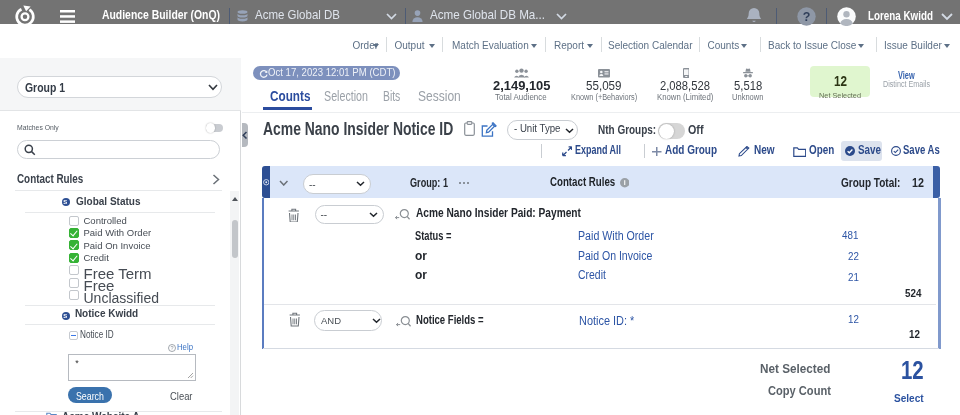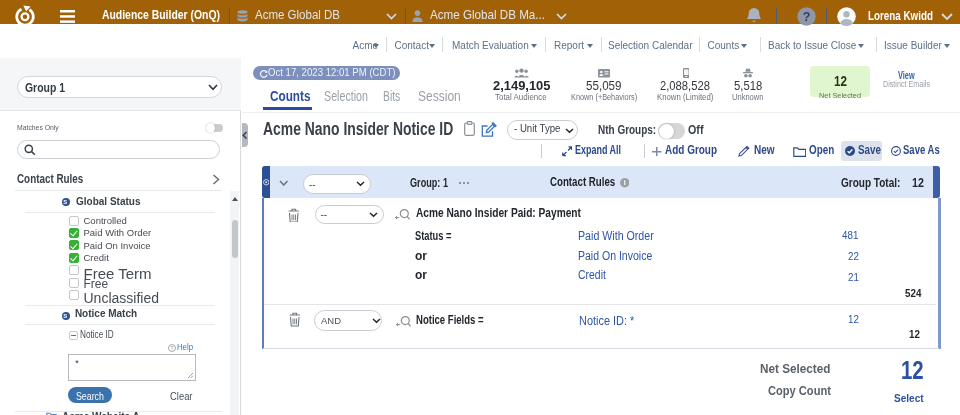--- a/index.html
+++ b/index.html
@@ -2,21 +2,21 @@
 <html><head>
 <meta charset="utf-8">
 <style>
 * { margin:0; padding:0; box-sizing:border-box; }
 html,body { width:960px; height:415px; overflow:hidden; background:#fff; }
 body { font-family:"Liberation Sans", sans-serif; }
 #app { position:relative; width:960px; height:415px; }
 .abs { position:absolute; }
 .t { position:absolute; white-space:nowrap; transform-origin:0 0; line-height:normal; }
 
-#nav { position:absolute; left:0; top:0; width:960px; height:24px; background:#a16207; }
+#nav { position:absolute; left:0; top:0; width:960px; height:24px; background:#737373; }
 .navdiv { position:absolute; top:8px; width:1px; height:16px; background:#4d5b75; }
 #menubar { position:absolute; left:0; top:32px; width:960px; height:26px; background:#fff; }
 .mi { position:absolute; font-size:10px; color:#5d7086; top:39.7px; }
 .mdiv { position:absolute; top:37px; width:1px; height:15px; background:#d8dcde; }
 .mcaret { position:absolute; top:44px; width:0; height:0; border-left:3.7px solid transparent; border-right:3.7px solid transparent; border-top:4.2px solid #5d7086; }
 
 #sidebar { position:absolute; left:0; top:58px; width:241px; height:357px; background:#fff; border-right:1px solid #d8dadc; }
 .sideline { position:absolute; height:1px; background:#e7e9eb; }
 .cb { position:absolute; left:69px; width:10px; height:10px; border:1px solid #c3c7cc; border-radius:2px; background:#fff; }
 .cbc { background:#35b235; border-color:#35b235; }
@@ -74,24 +74,24 @@
     <circle cx="9.5" cy="7.2" r="3.2" fill="#b0b6bf"></circle>
     <path d="M3.2 16.6 a6.4 5.6 0 0 1 12.6 0 A 9.3 9.3 0 0 1 3.2 16.6 Z" fill="#b0b6bf"></path>
   </svg>
   <div class="t" style="left:868px;top:7.7px;font-size:13px;font-weight:bold;color:#fff;transform:scaleX(.756)">Lorena Kwidd</div>
   <svg class="abs" style="left:941px;top:12.5px" width="12" height="8" viewBox="0 0 12 8">
         <path d="M1 1 L6 6 L11 1" stroke="#d3dae4" stroke-width="1.8" fill="none"></path>
       </svg>
 </div>
 
 <div id="menubar"></div>
-<div class="mi" style="left:352.5px">Acme</div>
+<div class="mi" style="left:352.5px">Order</div>
     <div class="mcaret" style="left:373px"></div>
 <div class="mdiv" style="left:386px"></div>
-<div class="mi" style="left:394.5px">Contact</div>
+<div class="mi" style="left:394.5px">Output</div>
     <div class="mcaret" style="left:429px"></div>
 <div class="mdiv" style="left:442px"></div>
 <div class="mi" style="left:452px">Match Evaluation</div>
     <div class="mcaret" style="left:530.5px"></div>
 <div class="mdiv" style="left:545px"></div>
 <div class="mi" style="left:554px">Report</div>
     <div class="mcaret" style="left:587px"></div>
 <div class="mdiv" style="left:601px"></div>
 <div class="mi" style="left:608px">Selection Calendar</div>
 <div class="mdiv" style="left:699px"></div>
@@ -139,26 +139,26 @@
     <div class="t" style="left:83.5px;top:214.9px;font-size:9.5px;color:#464c54">Controlled</div>
 <div class="cb cbc" style="top:227.9px"></div>
     <div class="t" style="left:83.5px;top:227.3px;font-size:9.5px;color:#464c54">Paid With Order</div>
 <div class="cb cbc" style="top:240.4px"></div>
     <div class="t" style="left:83.5px;top:239.8px;font-size:9.5px;color:#464c54">Paid On Invoice</div>
 <div class="cb cbc" style="top:252.8px"></div>
     <div class="t" style="left:83.5px;top:252.2px;font-size:9.5px;color:#464c54">Credit</div>
 <div class="cb" style="top:265.3px"></div>
     <div class="t" style="left:83.5px;top:264.7px;font-size:15px;color:#464c54">Free Term</div>
 <div class="cb" style="top:277.7px"></div>
-    <div class="t" style="left:83.5px;top:277.1px;font-size:12px;color:#464c54">Free</div>
+    <div class="t" style="left:83.5px;top:277.1px;font-size:15px;color:#464c54">Free</div>
 <div class="cb" style="top:290.2px"></div>
     <div class="t" style="left:83.5px;top:289.6px;font-size:14px;color:#464c54">Unclassified</div>
 <div class="sideline" style="left:25px;top:305px;width:190px"></div>
 <div class="scircle" style="left:61.5px;top:311.5px"></div>
-<div class="t" style="left:74.9px;top:308.2px;font-size:10px;font-weight:bold;color:#3a414b">Notice Match</div>
+<div class="t" style="left:74.9px;top:308.2px;font-size:10px;font-weight:bold;color:#3a414b">Notice Kwidd</div>
 <div class="sideline" style="left:25px;top:324px;width:190px"></div>
 <div class="abs" style="left:68.5px;top:330.5px;width:9.5px;height:9.5px;border:1px solid #c6cad0;border-radius:2px;background:#fff"></div>
 <div class="abs" style="left:70.7px;top:334.6px;width:5px;height:1.8px;background:#3b78e7"></div>
 <div class="t" style="left:80px;top:328.3px;font-size:10.5px;color:#464c54;transform:scaleX(.78)">Notice ID</div>
 <svg class="abs" style="left:167.7px;top:343.5px" width="8" height="8" viewBox="0 0 8 8">
       <circle cx="4" cy="4" r="3.5" fill="none" stroke="#8a9099" stroke-width="0.8"></circle>
       <text x="4" y="6.2" font-size="5.5" fill="#8a9099" text-anchor="middle" font-family="Liberation Sans,sans-serif">?</text>
     </svg>
 <div class="t" style="left:177px;top:342.2px;font-size:9px;color:#3c74c4;transform:scaleX(.864)">Help</div>
 <div class="abs" style="left:68.3px;top:354px;width:127.5px;height:26.5px;border:1px solid #b6bac0;background:#fff">

